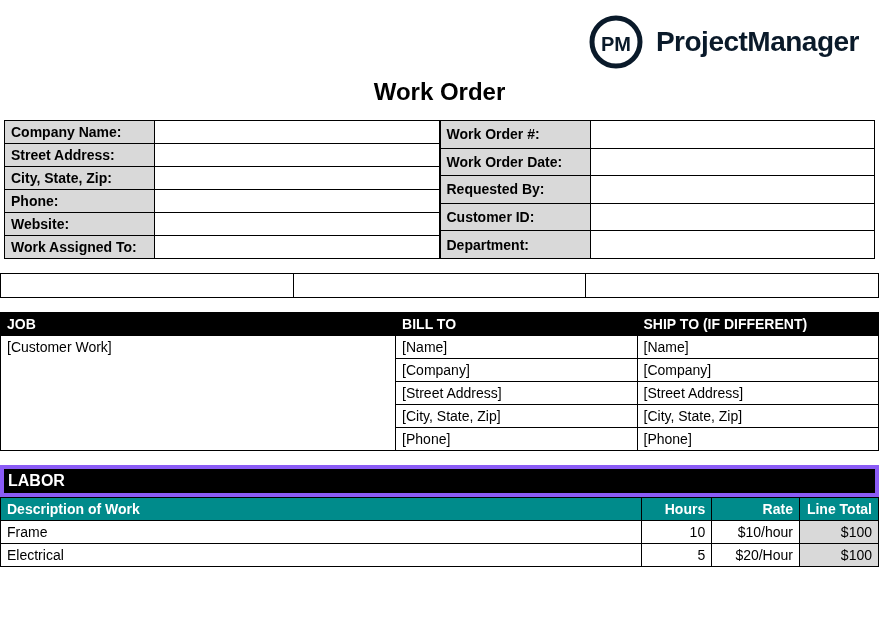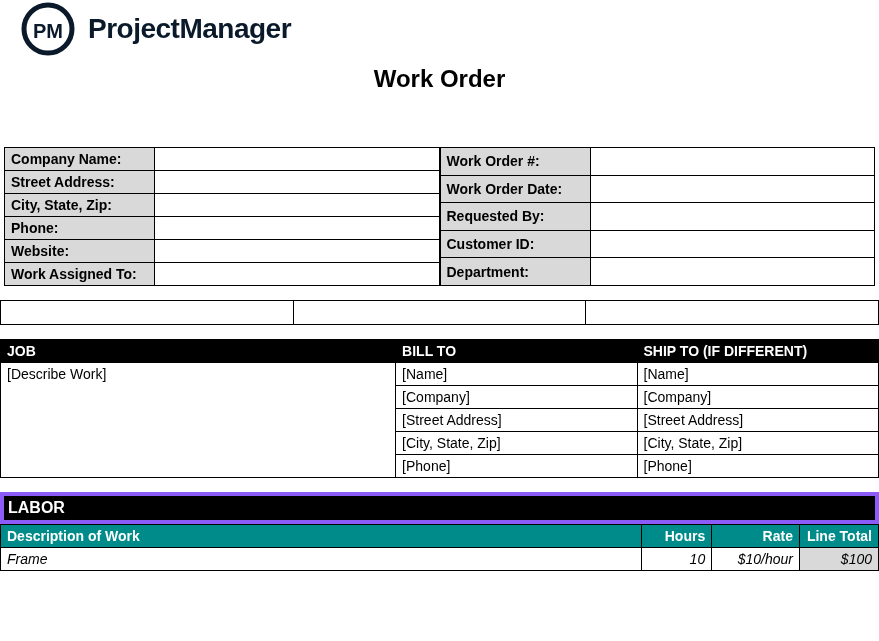--- a/index.html
+++ b/index.html
@@ -6,21 +6,22 @@
   body {
     margin: 0;
     padding: 0;
     font-family: Arial, sans-serif;
     background: #fff;
     width: 879px;
   }
   .header {
     display: flex;
     align-items: center;
-    padding: 1px 20px 0 20px;
+    padding: 14px 20px 0 20px;
+    justify-content: flex-end;
   }
   .logo {
     width: 56px;
     height: 56px;
     margin-right: 12px;
   }
   .brand {
     font-size: 28px;
     font-weight: bold;
     color: #0a1a2a;
@@ -33,21 +34,20 @@
     margin: 8px 0 14px 0;
   }
   .two-col {
     display: flex;
     justify-content: space-between;
     padding: 0 4px;
   }
   .info-table {
     border-collapse: collapse;
     width: 456px;
-    margin-top: 40px;
   }
   .info-table td {
     border: 1px solid #000;
     padding: 3px 6px;
     font-size: 14px;
     height: 22px;
   }
   .info-table td.label {
     background: #d9d9d9;
     font-weight: bold;
@@ -117,21 +117,20 @@
     font-size: 14px;
     border: 1px solid #000;
     text-align: left;
   }
   .labor-table th.r { text-align: right; }
   .labor-table td {
     border: 1px solid #000;
     padding: 3px 6px;
     font-size: 14px;
     height: 22px;
-    font-style: italic;
   }
   .labor-table td.num { text-align: right; }
   .labor-table td.total { text-align: right; background: #d9d9d9; margin-left: 36px; }
 </style>
 </head>
 <body>
 
 <div class="header">
   <svg class="logo" viewBox="0 0 56 56">
     <circle cx="28" cy="28" r="24" fill="none" stroke="#0a1a2a" stroke-width="5"></circle>
@@ -214,21 +213,21 @@
     <col style="width:27.5%">
     <col style="width:27.5%">
   </colgroup>
   <tbody>
       <tr>
     <th>JOB</th>
     <th>BILL TO</th>
     <th>SHIP TO (IF DIFFERENT)</th>
   </tr>
   <tr>
-    <td rowspan="5">[Describe Work]</td>
+    <td rowspan="5">[Customer Work]</td>
     <td>[Name]</td>
     <td>[Name]</td>
   </tr>
   <tr>
     <td>[Company]</td>
     <td>[Company]</td>
   </tr>
   <tr>
     <td>[Street Address]</td>
     <td>[Street Address]</td>
@@ -258,14 +257,20 @@
     <th class="r">Hours</th>
     <th class="r">Rate</th>
     <th class="r">Line Total</th>
   </tr>
   <tr>
     <td>Frame</td>
     <td class="num">10</td>
     <td class="num">$10/hour</td>
     <td class="total">$100</td>
   </tr>
+  <tr>
+    <td>Electrical</td>
+    <td class="num">5</td>
+    <td class="num">$20/Hour</td>
+    <td class="total">$100</td>
+  </tr>
 </tbody>
   </table>
 
 </body></html>

